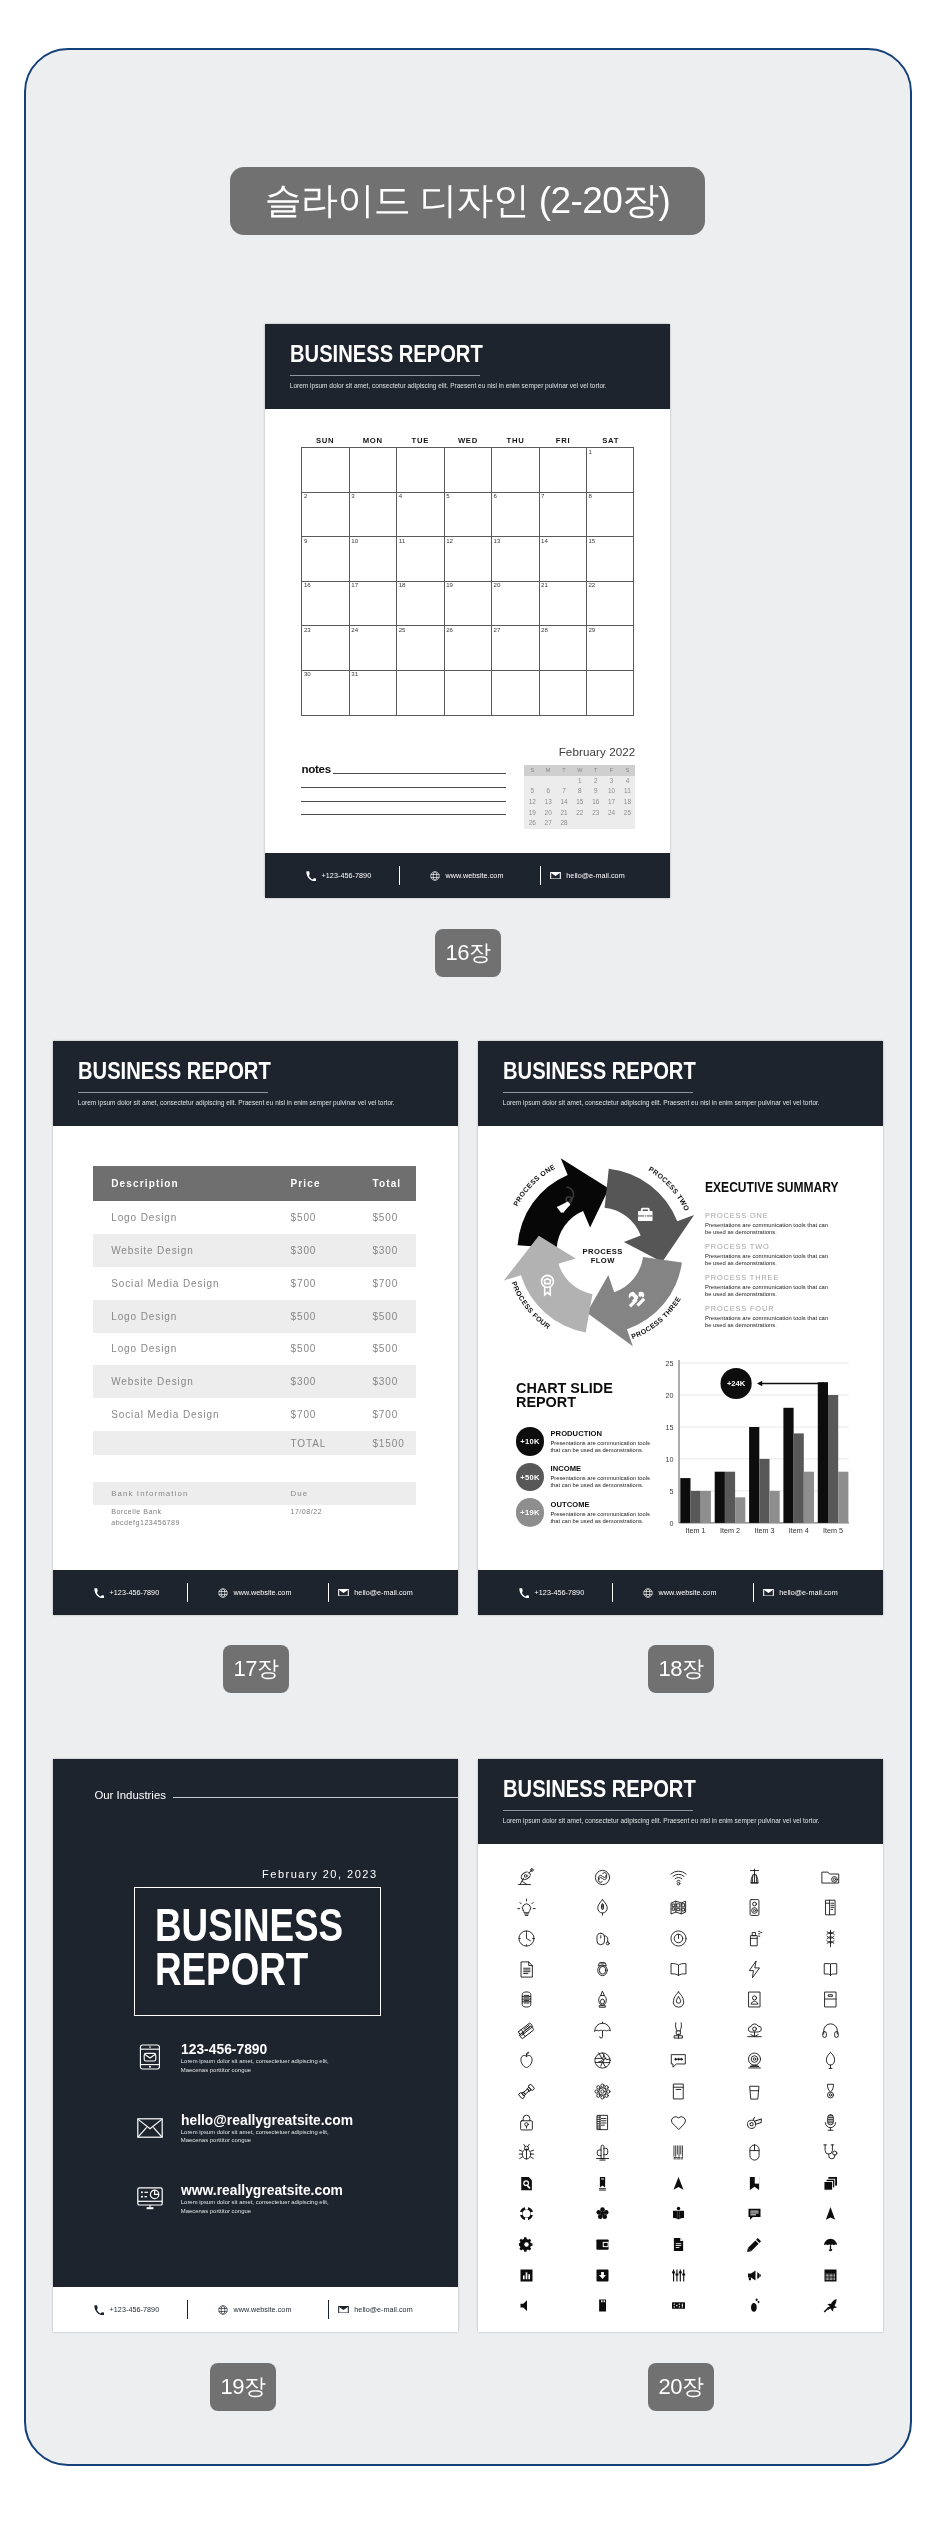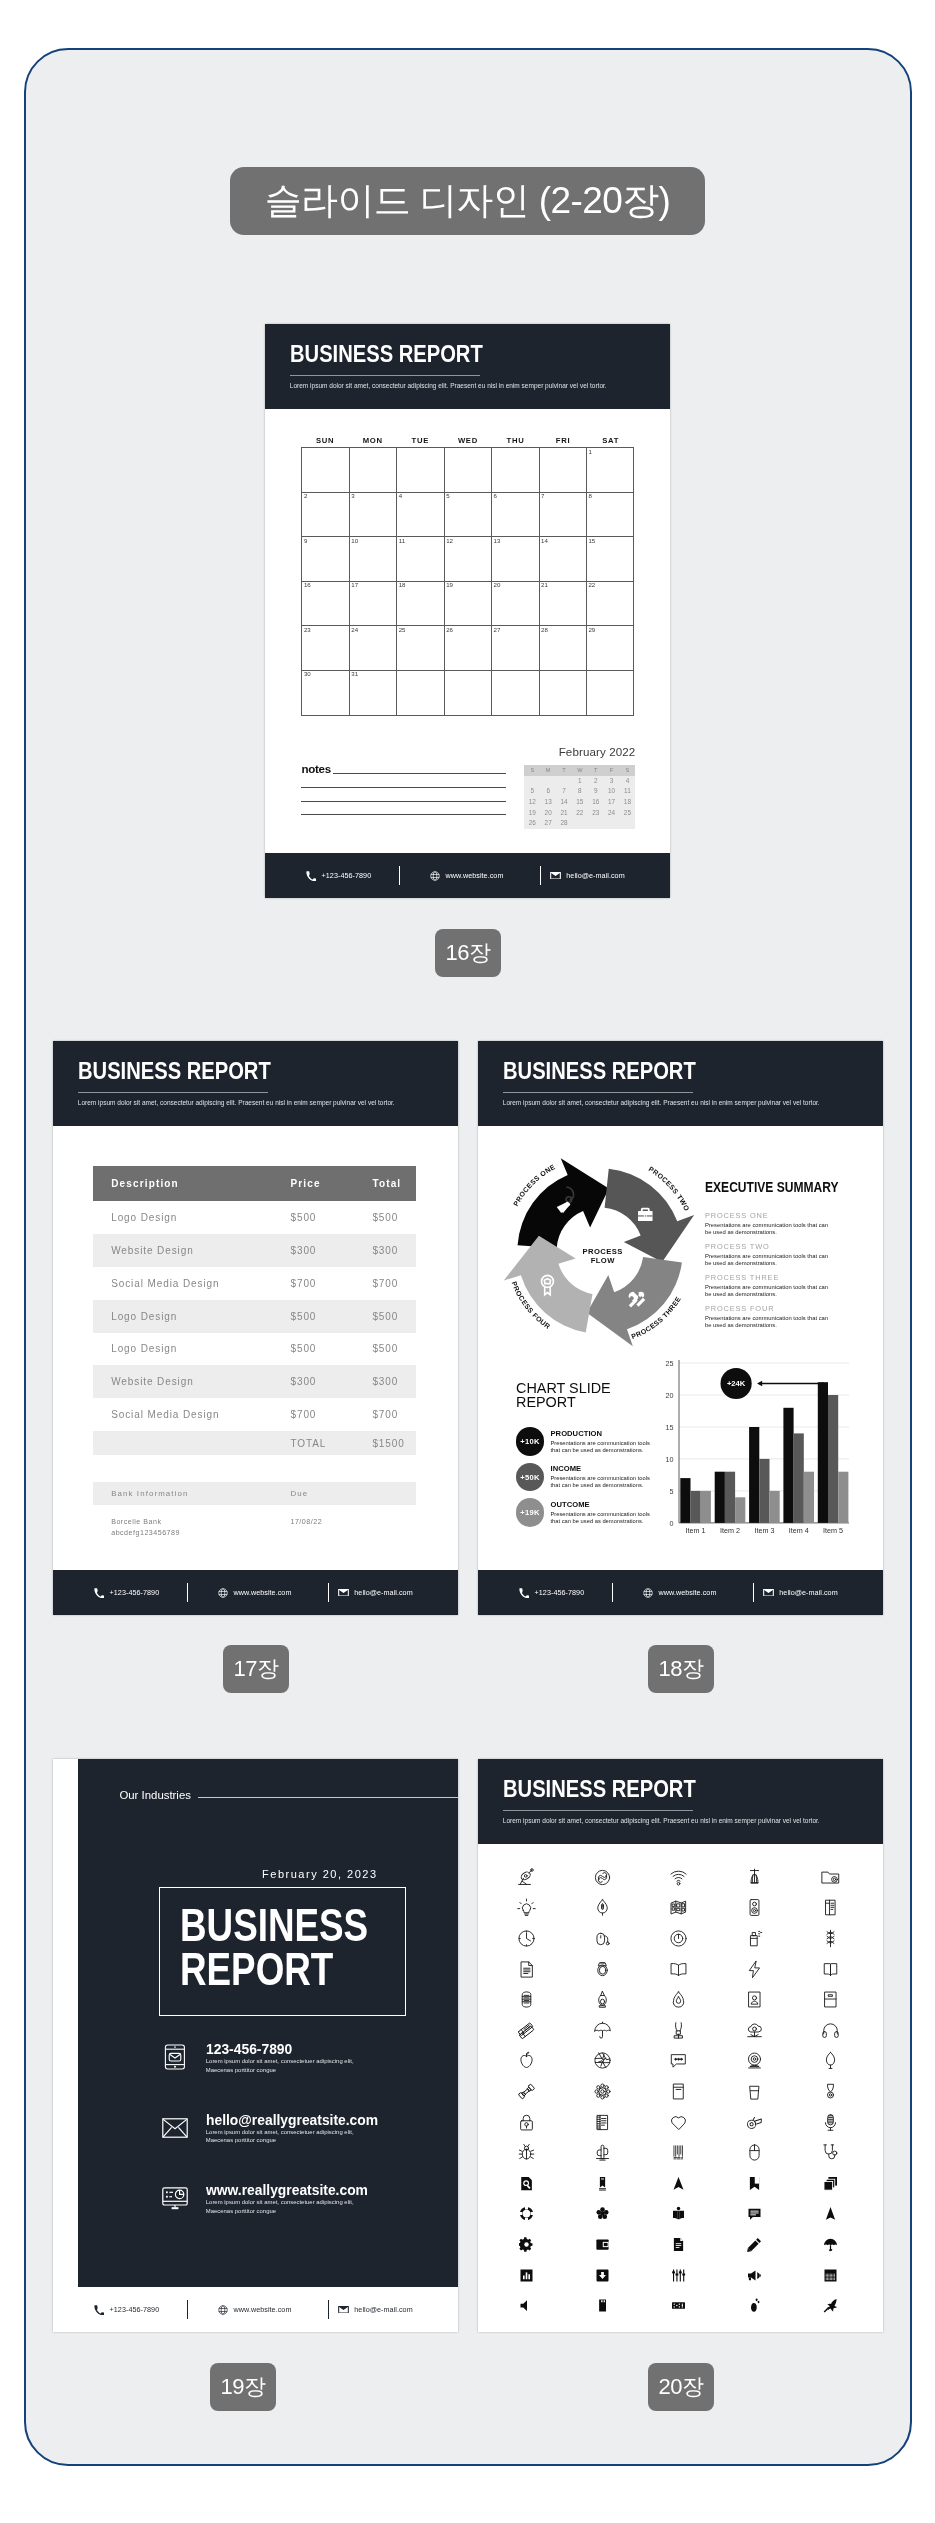--- a/index.html
+++ b/index.html
@@ -46,40 +46,40 @@
   .minical th{background:#cfcfcf;color:#868686;font-size:5.6px;height:10.7px;font-weight:normal;padding:0;line-height:1;text-align:center;}
   .inv{position:absolute;left:39.8px;top:125.4px;width:323.7px;}
   .inv .hdr{display:flex;background:#6f6f6f;color:#fff;height:34.8px;align-items:center;font-size:10px;font-weight:bold;letter-spacing:1.15px;}
   .inv .row{display:flex;height:32.85px;align-items:center;font-size:10px;color:#878787;letter-spacing:.9px;}
   .inv .row.alt{background:#ededed;}
   .inv .c1{width:197.7px;padding-left:18.4px;box-sizing:border-box;}
   .inv .c2{width:81.9px;}
   .inv .c3{width:44px;}
   .inv .bank{display:flex;height:22.7px;align-items:center;background:#ededed;font-size:7.9px;color:#878787;letter-spacing:1.1px;margin-top:27px;}
   .inv .row.total{height:24.2px;}
-  .inv .bankinfo{display:flex;padding-top:12px;font-size:7.1px;color:#7d7d7d;letter-spacing:.5px;line-height:1.6;}
+  .inv .bankinfo{display:flex;padding-top:2px;font-size:7.1px;color:#7d7d7d;letter-spacing:.5px;line-height:1.6;}
 
   .pf{position:absolute;left:15.5px;top:104.1px;width:212.1px;height:212.1px;}
   .es{position:absolute;left:227px;top:138.7px;width:170px;}
   .es h3{margin:0;font-size:14.9px;font-weight:bold;color:#0d0d0d;letter-spacing:0;line-height:1;white-space:nowrap;transform:scaleX(.81);transform-origin:left top;}
   .es .it{margin-top:0;height:31px;}
   .es .it:first-of-type{margin-top:17.5px;}
   .es .it b{display:block;font-size:7.4px;color:#a3a3a3;font-weight:normal;letter-spacing:.85px;line-height:1;}
   .es .it span{display:block;font-size:5.85px;color:#222;line-height:7px;margin-top:2.6px;width:131px;}
   .csr{position:absolute;left:38px;top:339.5px;width:150px;}
-  .csr h3{margin:0;font-size:14.4px;font-weight:normal;color:#0d0d0d;line-height:14.9px;letter-spacing:0;}
+  .csr h3{margin:0;font-size:14.4px;font-weight:bold;color:#0d0d0d;line-height:14.9px;letter-spacing:0;}
   .kpi{display:flex;align-items:center;margin-top:0;height:35.5px;}
   .kpi:first-of-type{margin-top:13.5px;}
   .kpi .circ{width:28.2px;height:28.2px;border-radius:50%;display:flex;align-items:center;justify-content:center;color:#fff;font-size:7.6px;font-weight:bold;flex:none;letter-spacing:.3px;}
   .kpi .tx{margin-left:6.3px;}
   .kpi .tx b{display:block;font-size:7.6px;color:#0d0d0d;letter-spacing:.05px;line-height:1;}
   .kpi .tx span{display:block;font-size:5.78px;color:#222;line-height:6.8px;margin-top:2.4px;width:101px;}
   .chart{position:absolute;left:175.3px;top:313.7px;width:196px;height:186px;}
 
-  .d19{position:absolute;inset:0;background:#1e242e;margin-left:25px;}
+  .d19{position:absolute;inset:0;background:#1e242e;}
   .d19 .oi{position:absolute;left:41.4px;top:30.5px;font-size:11.4px;color:#fff;letter-spacing:0;line-height:1;}
   .d19 .oirule{position:absolute;left:119.7px;top:37.5px;right:0;height:1px;background:#c3c8ce;}
   .d19 .date{position:absolute;left:0;right:80.5px;top:110px;text-align:right;font-size:11px;color:#fff;letter-spacing:1.5px;line-height:1;}
   .d19 .box{position:absolute;left:80.5px;top:128px;width:247px;height:129px;border:1.6px solid #fff;box-sizing:border-box;}
   .d19 .box .bt{position:absolute;left:20px;top:16px;font-size:46px;line-height:43.8px;font-weight:bold;color:#fff;letter-spacing:0;transform:scaleX(.8);transform-origin:left top;white-space:nowrap;}
   .d19 .ct{position:absolute;left:84px;height:34px;}
   .d19 .ct .ico{position:absolute;left:0;top:0;width:26px;height:26px;display:flex;align-items:center;justify-content:center;}
   .d19 .ct .big{position:absolute;left:43.8px;top:-3.2px;font-size:15.4px;font-weight:bold;color:#fff;letter-spacing:0;line-height:1;white-space:nowrap;transform:scaleX(.9);transform-origin:left top;}
   .d19 .ct .sm{position:absolute;left:43.8px;top:13.2px;font-size:5.9px;color:#dfe2e6;line-height:8.3px;letter-spacing:.02px;white-space:nowrap;}
   .sf19{position:absolute;left:0;bottom:0;width:100%;height:45px;background:#fff;}

